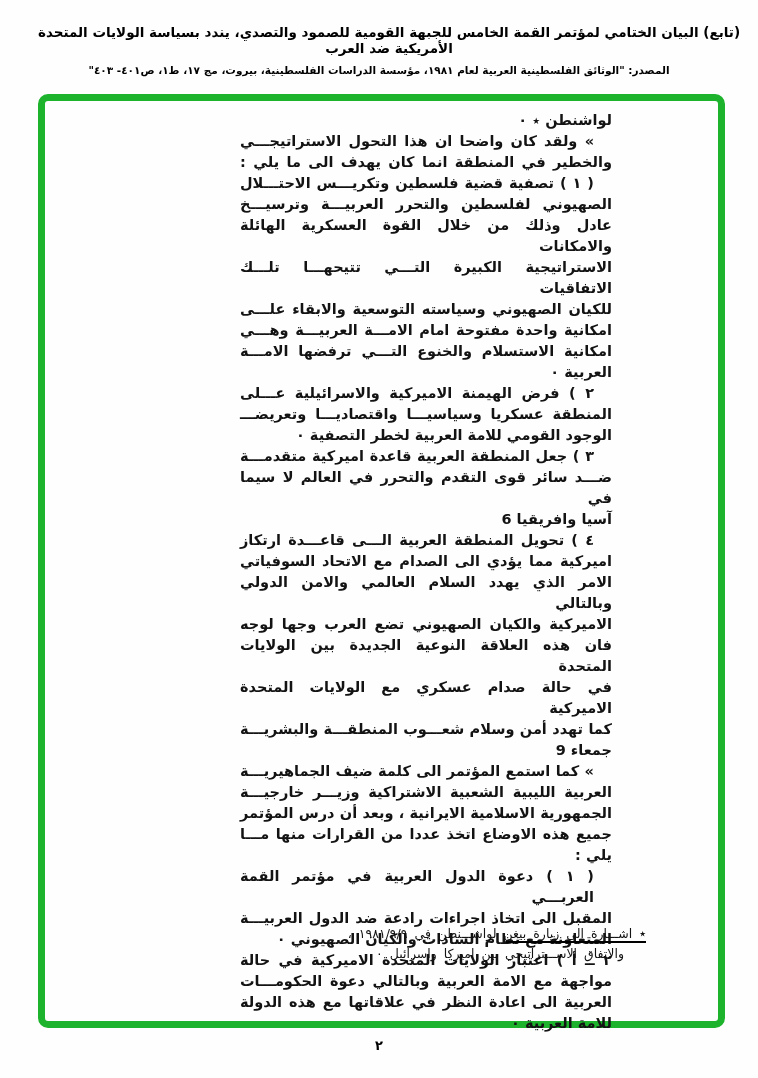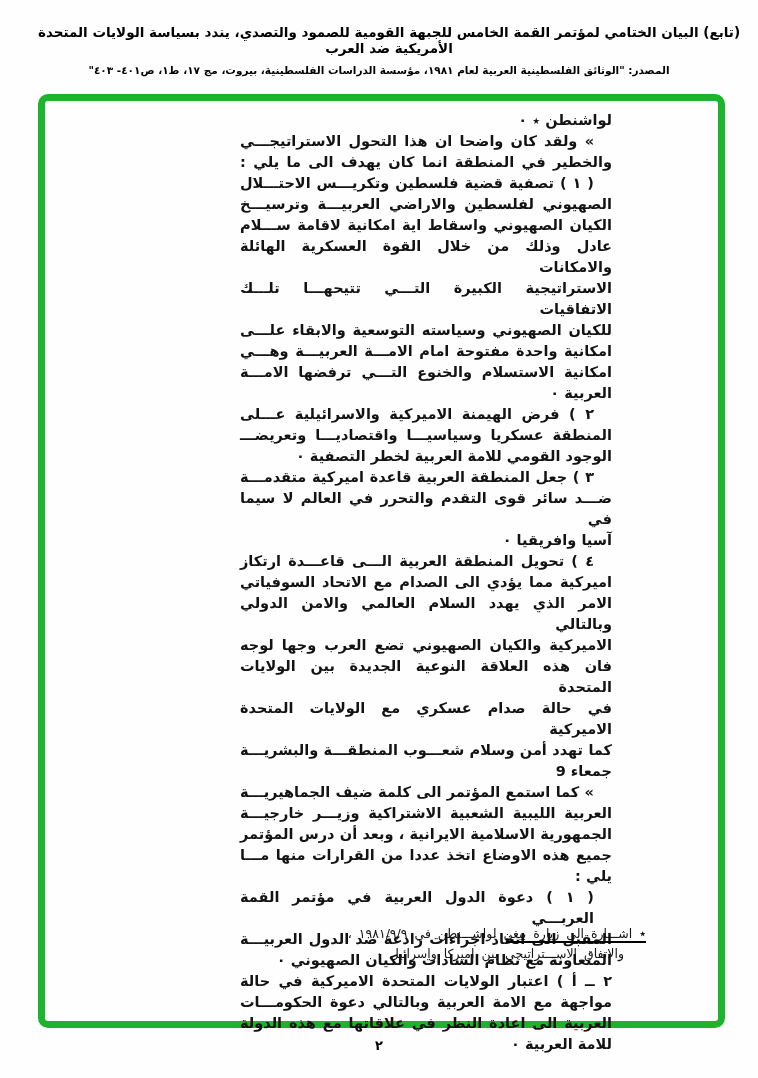--- a/index.html
+++ b/index.html
@@ -43,34 +43,33 @@
     <div class="source">المصدر: "الوثائق الفلسطينية العربية لعام ١٩٨١،  مؤسسة الدراسات الفلسطينية، بيروت، مج ١٧، ط١، ص٤٠١- ٤٠٣"</div>
   </div>
 
   <div class="frame" style="border-color: rgb(29, 179, 44);"></div>
 
   <div class="bodycol">
       <div class="line">لواشنطن ٭ ٠</div>
       <div class="line j ind">» ولقد كان واضحا ان هذا التحول الاستراتيجـــي</div>
       <div class="line j">والخطير في المنطقة انما كان يهدف الى ما يلي :</div>
       <div class="line j ind">( ١ ) تصفية قضية فلسطين وتكريـــس الاحتـــلال</div>
-      <div class="line j">الصهيوني لفلسطين والاراضي العربيـــة وترسيـــخ</div>
-      <div class="line j">الكيان الصهيوني واسقاط اية امكانية لاقامة ســـلام</div>
+      <div class="line j">الصهيوني لفلسطين والتحرر العربيـــة وترسيـــخ</div>
       <div class="line j">عادل وذلك من خلال القوة العسكرية الهائلة والامكانات</div>
       <div class="line j">الاستراتيجية الكبيرة التـــي تتيحهـــا تلـــك الاتفاقيات</div>
       <div class="line j">للكيان الصهيوني وسياسته التوسعية والابقاء علـــى</div>
       <div class="line j">امكانية واحدة مفتوحة امام الامـــة العربيـــة وهـــي</div>
       <div class="line j">امكانية الاستسلام والخنوع التـــي ترفضها الامـــة</div>
       <div class="line">العربية ٠</div>
       <div class="line j ind">٢ ) فرض الهيمنة الاميركية والاسرائيلية عـــلى</div>
       <div class="line j">المنطقة عسكريا وسياسيـــا واقتصاديـــا وتعريضـــ</div>
       <div class="line">الوجود القومي للامة العربية لخطر التصفية ٠</div>
       <div class="line j ind">٣ ) جعل المنطقة العربية قاعدة اميركية متقدمـــة</div>
       <div class="line j">ضـــد سائر قوى التقدم والتحرر في العالم لا سيما في</div>
-      <div class="line">آسيا وافريقيا ٠</div>
+      <div class="line">آسيا وافريقيا 6</div>
       <div class="line j ind">٤ ) تحويل المنطقة العربية الـــى قاعـــدة ارتكاز</div>
       <div class="line j">اميركية مما يؤدي الى الصدام مع الاتحاد السوفياتي</div>
       <div class="line j">الامر الذي يهدد السلام العالمي والامن الدولي وبالتالي</div>
       <div class="line j">الاميركية والكيان الصهيوني تضع العرب وجها لوجه</div>
       <div class="line j">فان هذه العلاقة النوعية الجديدة بين الولايات المتحدة</div>
       <div class="line j">في حالة صدام عسكري مع الولايات المتحدة الاميركية</div>
       <div class="line j">كما تهدد أمن وسلام شعـــوب المنطقـــة والبشريـــة</div>
       <div class="line">جمعاء 9</div>
       <div class="line j ind">» كما استمع المؤتمر الى كلمة ضيف الجماهيريـــة</div>
       <div class="line j">العربية الليبية الشعبية الاشتراكية وزيـــر خارجيـــة</div>

